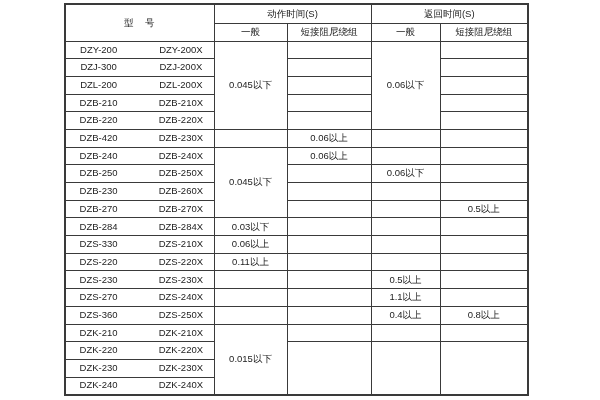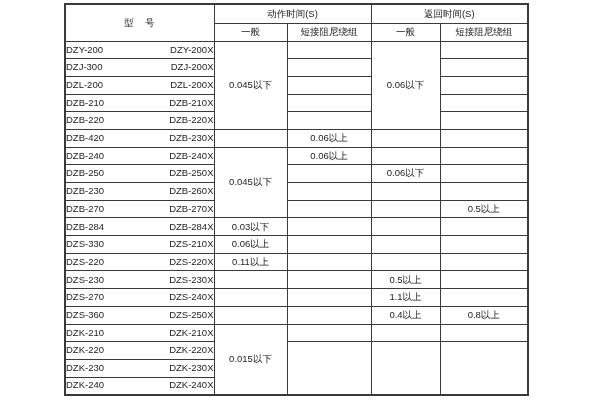--- a/index.html
+++ b/index.html
@@ -30,22 +30,22 @@
     overflow:hidden;
     white-space:nowrap;
   }
   table.spec{border:2px solid #3a3a3a;}
   tr.h1{height:19px;}
   tr.h2{height:18px;}
   tr.data-row{height:17.7px;}
   th.model-h{letter-spacing:1px;margin-top:25px;}
   td.model-cell{padding:0;}
   .model-pair{display:flex;width:100%;}
-  .m-a{flex:1;text-align:left;padding-right:9px;}
-  .m-b{flex:1;text-align:right;padding-left:8px;}
+  .m-a{flex:1;text-align:center;padding-right:9px;}
+  .m-b{flex:1;text-align:center;padding-left:8px;}
 </style>
 </head>
 <body>
 
 <table class="spec">
   <colgroup>
     <col style="width:149px">
     <col style="width:73px">
     <col style="width:84px">
     <col style="width:69px">

